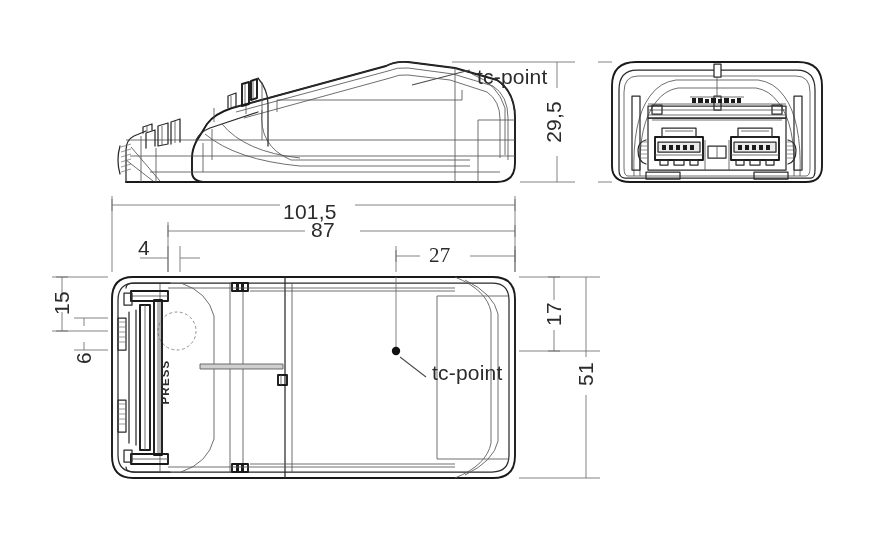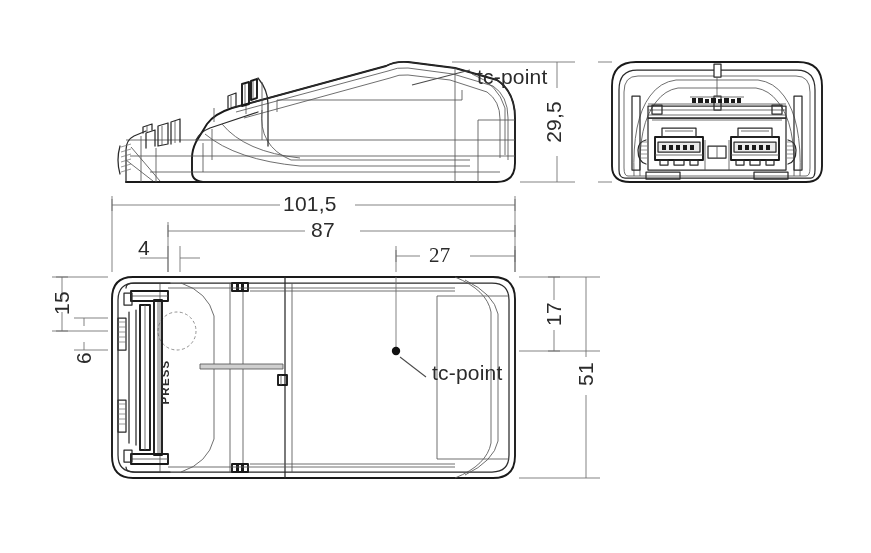--- a/index.html
+++ b/index.html
@@ -343,21 +343,21 @@
 
     <path class="dimln" d="M396,277 L396,351"></path>
     <circle class="dot" cx="396" cy="351" r="4.2"></circle>
     <path class="lead" d="M400,357 L426,377"></path>
   </svg>
 
   <div class="dimtext" style="left:477px;top:65px;">tc-point</div>
 
   <div class="dimtext rot" style="left:524px;top:110px;width:60px;text-align:center;">29,5</div>
 
-  <div class="dimtext" style="left:283px;top:192px;">101,5</div>
+  <div class="dimtext" style="left:283px;top:200px;">101,5</div>
 
   <div class="dimtext" style="left:311px;top:218px;">87</div>
 
   <div class="dimtext" style="left:138px;top:236px;">4</div>
 
   <div class="dimtext" style="left:429px;top:243px;font-family:Liberation Serif, serif;">27</div>
 
   <div class="dimtext rot" style="left:32px;top:291px;width:60px;text-align:center;">15</div>
 
   <div class="dimtext rot" style="left:54px;top:346px;width:60px;text-align:center;">6</div>

